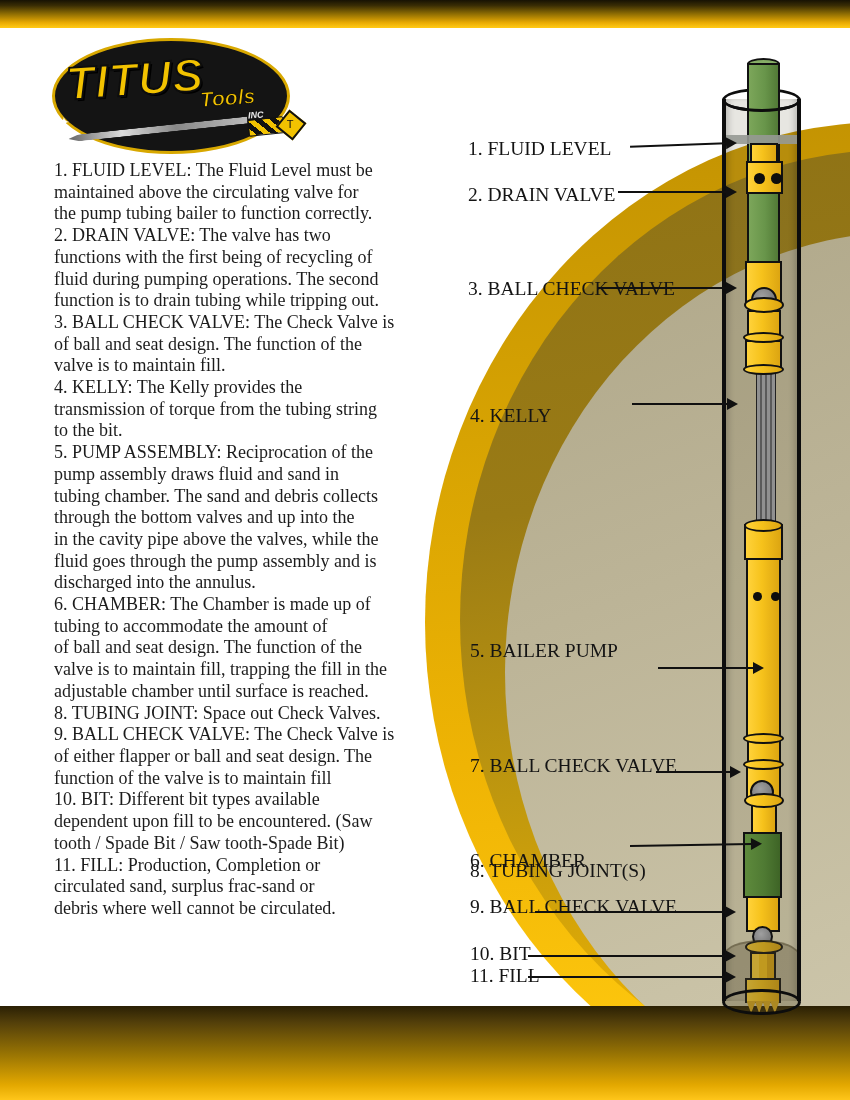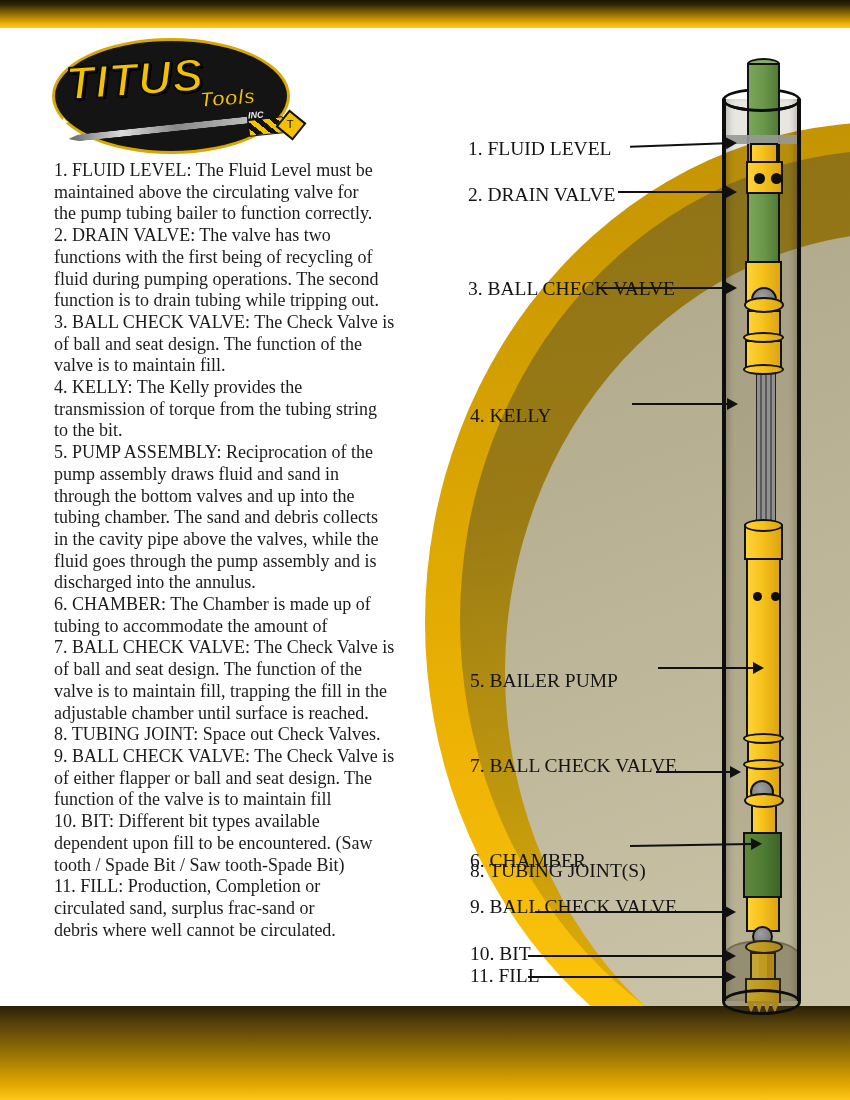--- a/index.html
+++ b/index.html
@@ -150,28 +150,27 @@
       <div>fluid during pumping operations. The second</div>
       <div>function is to drain tubing while tripping out.</div>
       <div>3. BALL CHECK VALVE: The Check Valve is</div>
       <div>of ball and seat design. The function of the</div>
       <div>valve is to maintain fill.</div>
       <div>4. KELLY: The Kelly provides the</div>
       <div>transmission of torque from the tubing string</div>
       <div>to the bit.</div>
       <div>5. PUMP ASSEMBLY: Reciprocation of the</div>
       <div>pump assembly draws fluid and sand in</div>
+      <div>tubing chamber. The sand and debris collects</div>
       <div>through the bottom valves and up into the</div>
-      <div>tubing chamber. The sand and debris collects</div>
       <div>in the cavity pipe above the valves, while the</div>
       <div>fluid goes through the pump assembly and is</div>
       <div>discharged into the annulus.</div>
       <div>6. CHAMBER: The Chamber is made up of</div>
       <div>tubing to accommodate the amount of</div>
-      <div>7. BALL CHECK VALVE: The Check Valve is</div>
       <div>of ball and seat design. The function of the</div>
       <div>valve is to maintain fill, trapping the fill in the</div>
       <div>adjustable chamber until surface is reached.</div>
       <div>8. TUBING JOINT: Space out Check Valves.</div>
       <div>9. BALL CHECK VALVE: The Check Valve is</div>
       <div>of either flapper or ball and seat design. The</div>
       <div>function of the valve is to maintain fill</div>
       <div>10. BIT: Different bit types available</div>
       <div>dependent upon fill to be encountered. (Saw</div>
       <div>tooth / Spade Bit / Saw tooth-Spade Bit)</div>
@@ -227,21 +226,21 @@
 
   <div id="label-layer">
       <div class="dlabel" style="left: 468px; top: 138px;">1. FLUID LEVEL</div>
       <div class="arrow" style="left: 630px; top: 144px; width: 96px; transform: rotate(-2deg);"></div>
       <div class="dlabel" style="left: 468px; top: 184px;">2. DRAIN VALVE</div>
       <div class="arrow" style="left: 618px; top: 191px; width: 108px;"></div>
       <div class="dlabel" style="left: 468px; top: 278px;">3. BALL CHECK VALVE</div>
       <div class="arrow" style="left: 598px; top: 287px; width: 128px;"></div>
       <div class="dlabel" style="left: 470px; top: 405px;">4. KELLY</div>
       <div class="arrow" style="left: 632px; top: 403px; width: 95px;"></div>
-      <div class="dlabel" style="left: 470px; top: 670px;">5. BAILER PUMP</div>
+      <div class="dlabel" style="left: 470px; top: 640px;">5. BAILER PUMP</div>
       <div class="arrow" style="left: 658px; top: 667px; width: 95px;"></div>
       <div class="dlabel" style="left: 470px; top: 755px;">7. BALL CHECK VALVE</div>
       <div class="arrow" style="left: 656px; top: 771px; width: 74px;"></div>
       <div class="dlabel" style="left: 470px; top: 860px;">8. TUBING JOINT(S)</div>
       <div class="arrow" style="left: 630px; top: 844px; width: 121px; transform: rotate(-1deg);"></div>
       <div class="dlabel" style="left: 470px; top: 850px;">6. CHAMBER</div>
       <div class="dlabel" style="left: 470px; top: 896px;">9. BALL CHECK VALVE</div>
       <div class="arrow" style="left: 535px; top: 911px; width: 190px;"></div>
       <div class="dlabel" style="left: 470px; top: 943px;">10. BIT</div>
       <div class="arrow" style="left: 528px; top: 955px; width: 197px;"></div>

